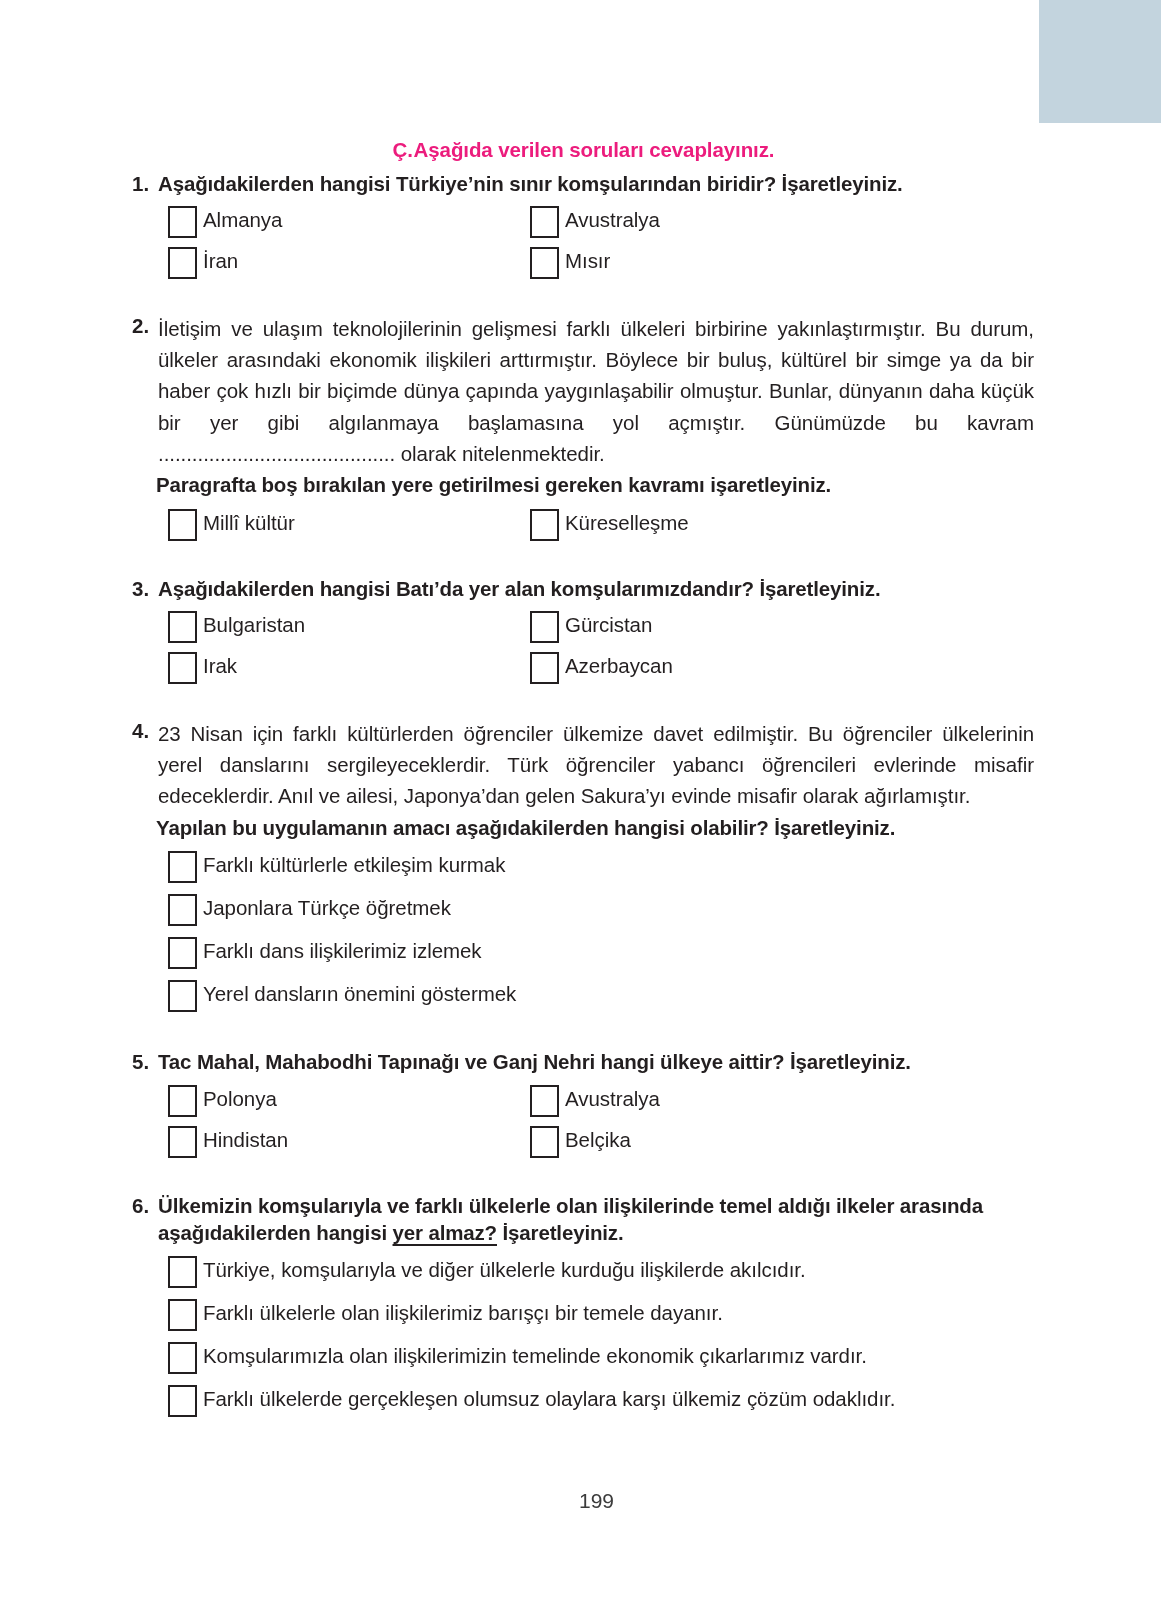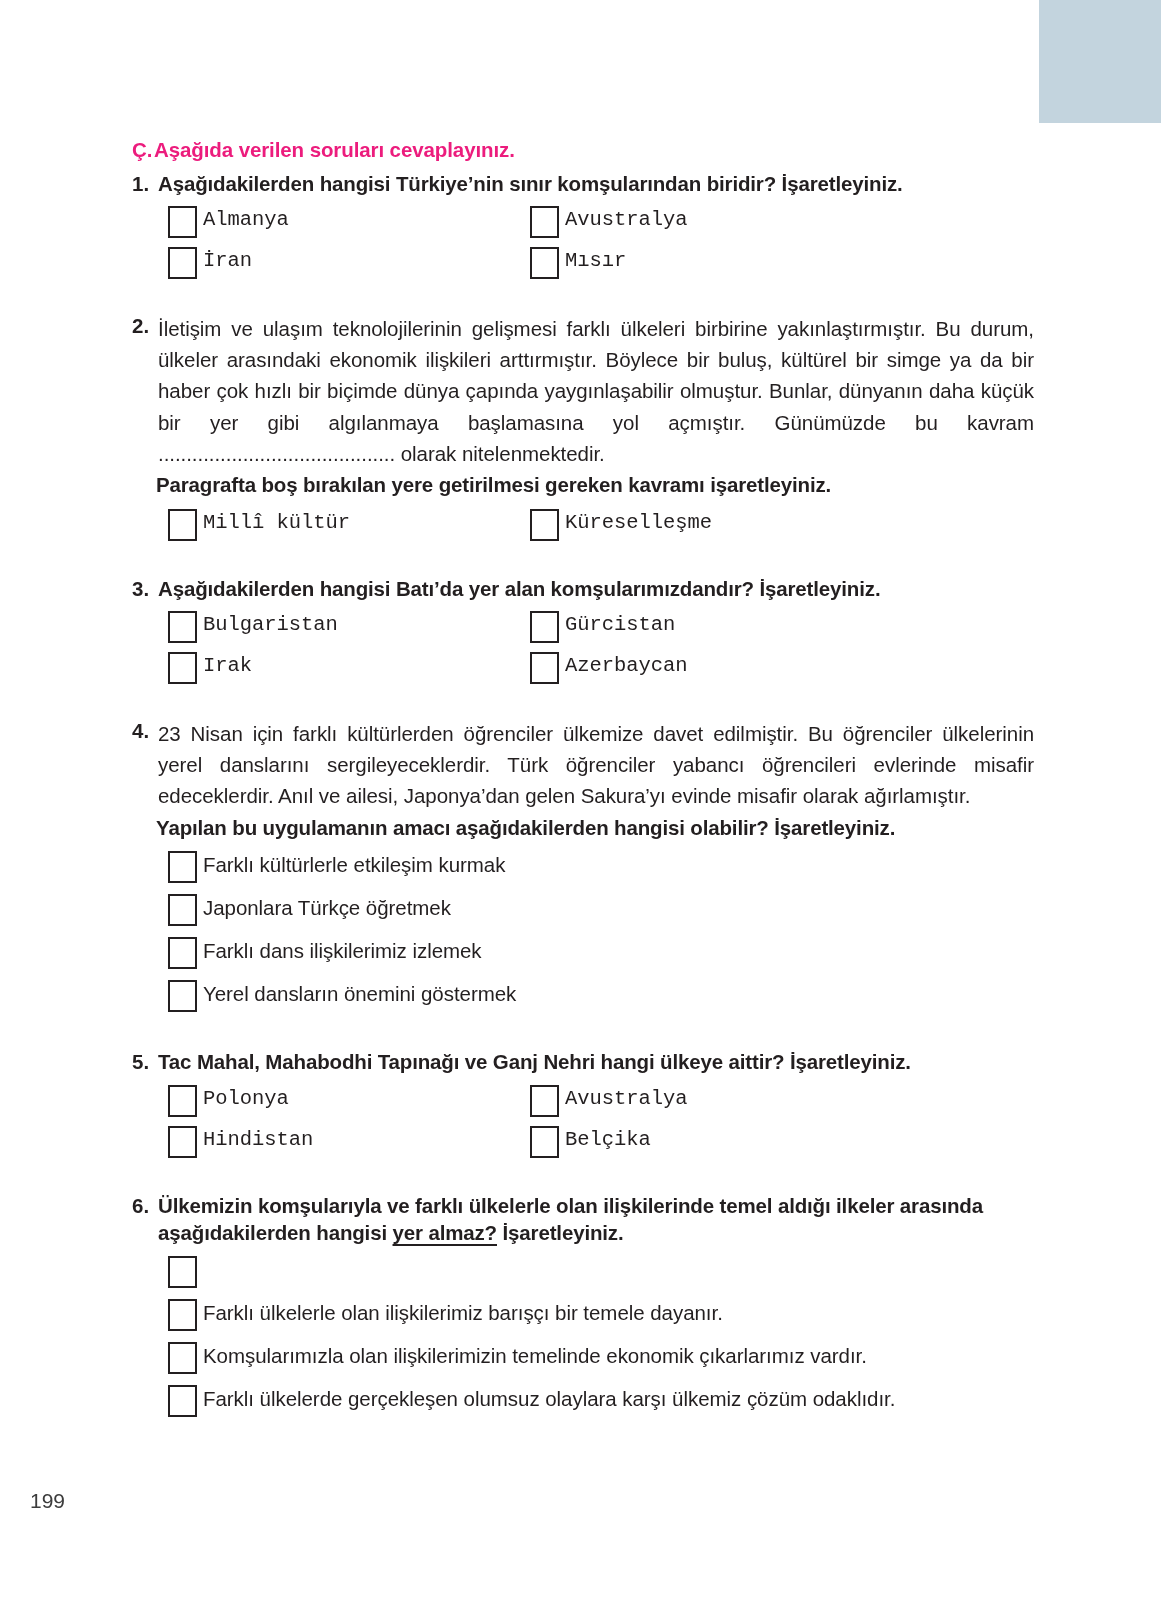--- a/index.html
+++ b/index.html
@@ -42,20 +42,21 @@
   }
 
   
   .section-heading {
     color: #ec1c7d;
     font-weight: bold;
     font-size: 20.5px;
     letter-spacing: -0.1px;
     margin: 0 0 7px 0;
     line-height: 1.25;
+    text-align: center;
   }
   .section-heading .letter {
     display: inline-block;
     min-width: 22px;
   }
 
   
   .question {
     margin: 0 0 0 0;
   }
@@ -105,21 +106,20 @@
   .underline-word { text-decoration: underline; text-underline-offset: 4px; margin-top: 24px; }
 
   
   .options {
     margin-left: 36px;
     margin-top: 8px;
   }
   .opt-row {
     display: flex;
     align-items: flex-start;
-    font-family: Liberation Mono, monospace;
   }
   .opt {
     display: flex;
     align-items: flex-start;
     margin-bottom: 9px;
   }
   .opt.col-a { flex: 0 0 362px; }
   .opt.col-b { flex: 0 0 auto; }
   .opt.full { flex: 0 0 auto; }
 
@@ -142,21 +142,21 @@
 
   .options.tight .opt { margin-bottom: 8px; }
   .options.stack .opt { margin-bottom: 10px; }
 
   
   .page-number {
     position: absolute;
     left: 0;
     right: 0;
     top: 1489px;
-    text-align: left;
+    text-align: center;
     font-size: 21px;
     color: #3c3c3c;
   }
   .page-number span { padding-left: 30px; }
 </style>
 </head>
 <body>
 
 <div class="page">
 
@@ -312,20 +312,21 @@
     <div class="q-gap"></div>
 
     <div class="question">
       <div class="q-line">
         <span class="q-num">6.</span>
         <span class="q-bold-text"><span>Ülkemizin komşularıyla ve farklı ülkelerle olan ilişkilerinde temel aldığı ilkeler arasında aşağıdakilerden hangisi </span><span class="underline-word">yer almaz?</span><span> İşaretleyiniz.</span></span>
       </div>
       <div class="options stack">
         <div class="opt full">
           <div class="checkbox"></div>
+          <div class="opt-label">Türkiye, komşularıyla ve diğer ülkelerle kurduğu ilişkilerde akılcıdır.</div>
         </div>
         <div class="opt full">
           <div class="checkbox"></div>
           <div class="opt-label">Farklı ülkelerle olan ilişkilerimiz barışçı bir temele dayanır.</div>
         </div>
         <div class="opt full">
           <div class="checkbox"></div>
           <div class="opt-label">Komşularımızla olan ilişkilerimizin temelinde ekonomik çıkarlarımız vardır.</div>
         </div>
         <div class="opt full">

